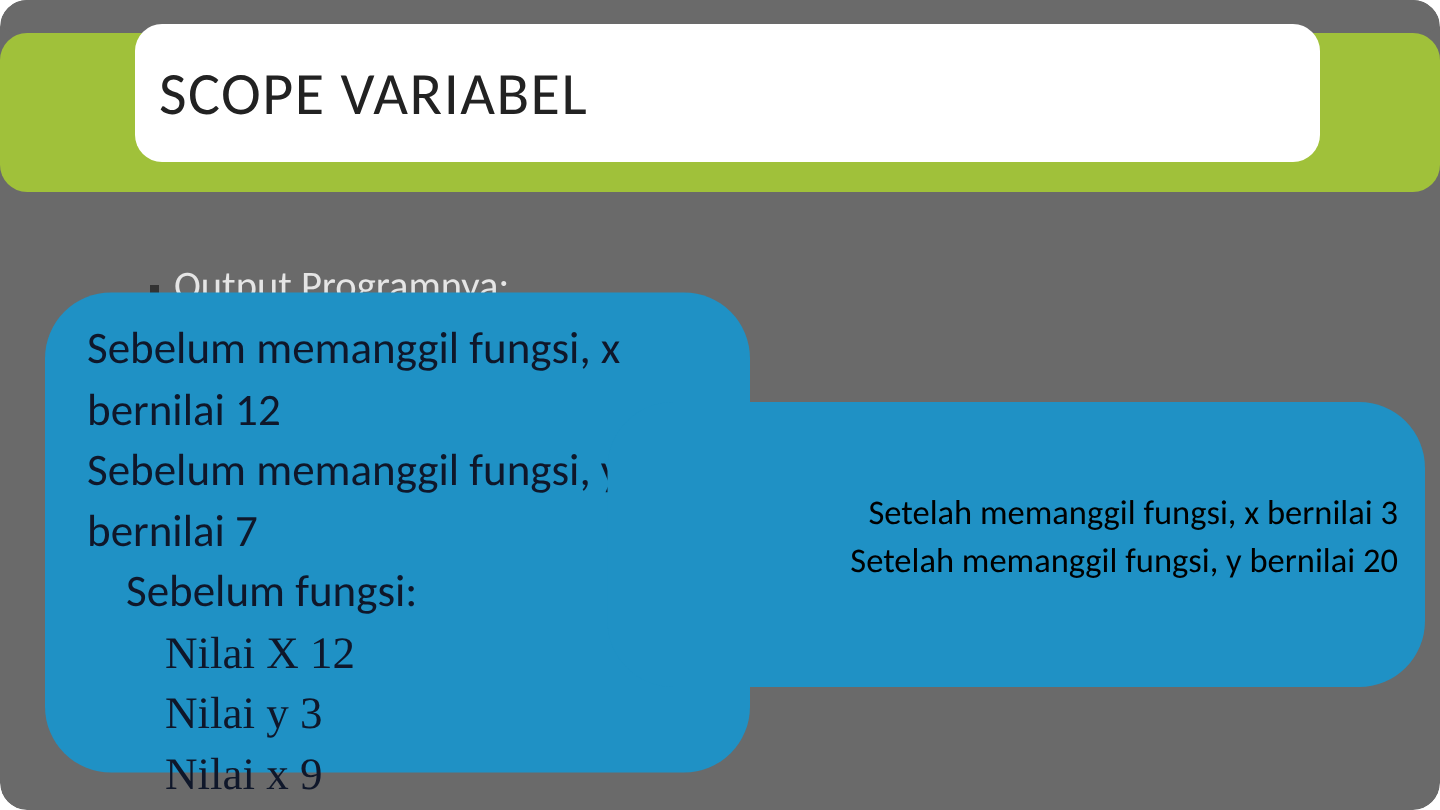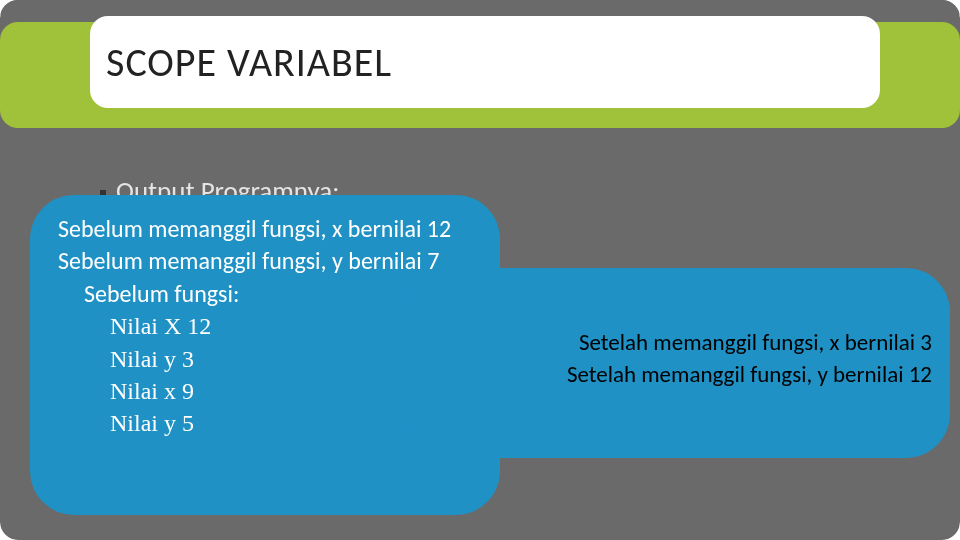--- a/index.html
+++ b/index.html
@@ -58,22 +58,22 @@
   }
   .box-left {
     position: absolute;
     left: 30px;
     top: 195px;
     width: 470px;
     height: 320px;
     background: #1f91c5;
     border-radius: 44px;
     padding: 18px 16px 10px 28px;
-    color: #ffffff;
-    font-size: 24px;
+    color: #0f172a;
+    font-size: 30px;
     line-height: 1.35;
   }
   .box-right {
     position: absolute;
     left: 405px;
     top: 268px;
     width: 545px;
     height: 190px;
     background: #1f91c5;
     border-radius: 44px;
@@ -108,16 +108,16 @@
     <div>Sebelum memanggil fungsi, y bernilai 7</div>
     <div class="ind1">Sebelum fungsi:</div>
     <div class="ind2">Nilai X 12</div>
     <div class="ind2">Nilai y 3</div>
     <div class="ind2">Nilai x 9</div>
     <div class="ind2">Nilai y 5</div>
   </div>
 
   <div class="box-right">
     <div>Setelah memanggil fungsi, x bernilai 3</div>
-    <div>Setelah memanggil fungsi, y bernilai 12</div>
+    <div>Setelah memanggil fungsi, y bernilai 20</div>
   </div>
 
 </div>
 
 </body></html>

